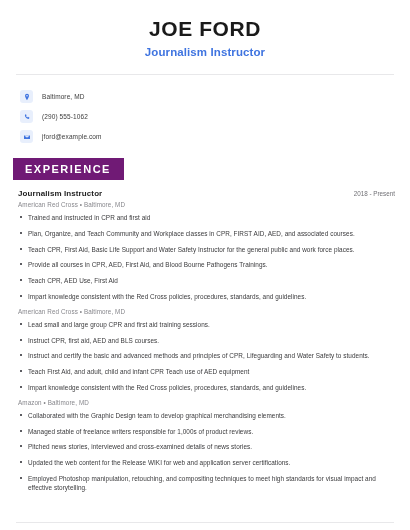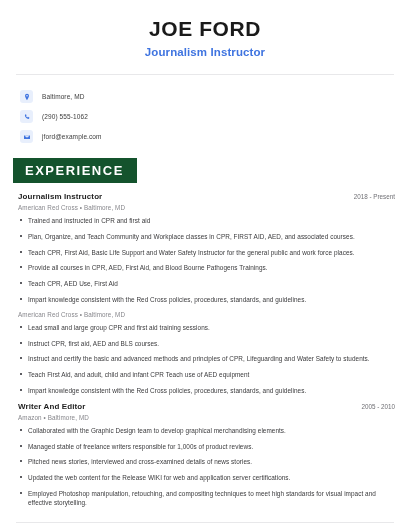--- a/index.html
+++ b/index.html
@@ -78,23 +78,23 @@
     font-size: 6.5px;
     color: #3c3c3c;
     margin-left: 9px;
     letter-spacing: 0.1px;
   }
 
   
   .section-banner {
     margin: 11px 0 0 13px;
     display: inline-block;
-    background: #14532d;
+    background: #701a75;
     color: #ffffff;
-    font-size: 13px;
+    font-size: 11px;
     font-weight: bold;
     letter-spacing: 1.5px;
     padding: 5px 13px 5px 12px;
   }
 
   
   .entries {
     padding: 9px 13px 0 18px;
   }
   .entry { margin-bottom: 5px; }
@@ -212,24 +212,20 @@
         <ul class="bullets">
           <li>Lead small and large group CPR and first aid training sessions.</li>
           <li>Instruct CPR, first aid, AED and BLS courses.</li>
           <li>Instruct and certify the basic and advanced methods and principles of CPR, Lifeguarding and Water Safety to students.</li>
           <li>Teach First Aid, and adult, child and infant CPR Teach use of AED equipment</li>
           <li>Impart knowledge consistent with the Red Cross policies, procedures, standards, and guidelines.</li>
         </ul>
       </div>
 
       <div class="entry">
-        <div class="entry-head">
-          <span class="entry-role">Writer And Editor</span>
-          <span class="entry-dates">2005 - 2010</span>
-        </div>
         <div class="entry-company">Amazon • Baltimore, MD</div>
         <ul class="bullets">
           <li>Collaborated with the Graphic Design team to develop graphical merchandising elements.</li>
           <li>Managed stable of freelance writers responsible for 1,000s of product reviews.</li>
           <li>Pitched news stories, interviewed and cross-examined details of news stories.</li>
           <li>Updated the web content for the Release WIKI for web and application server certifications.</li>
           <li>Employed Photoshop manipulation, retouching, and compositing techniques to meet high standards for visual impact and effective storytelling.</li>
         </ul>
       </div>
 

